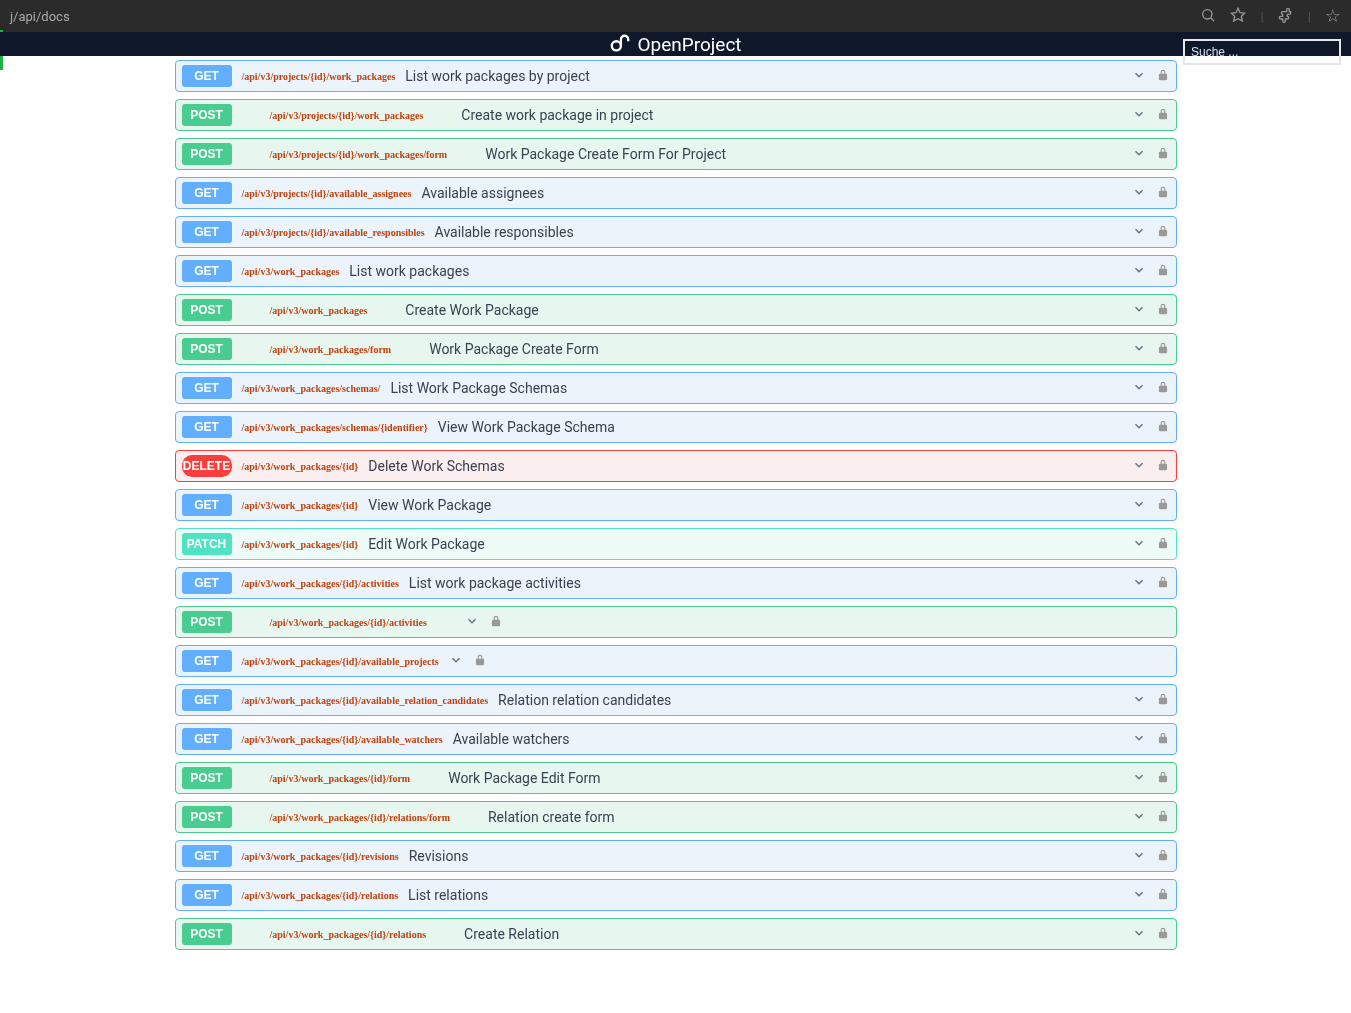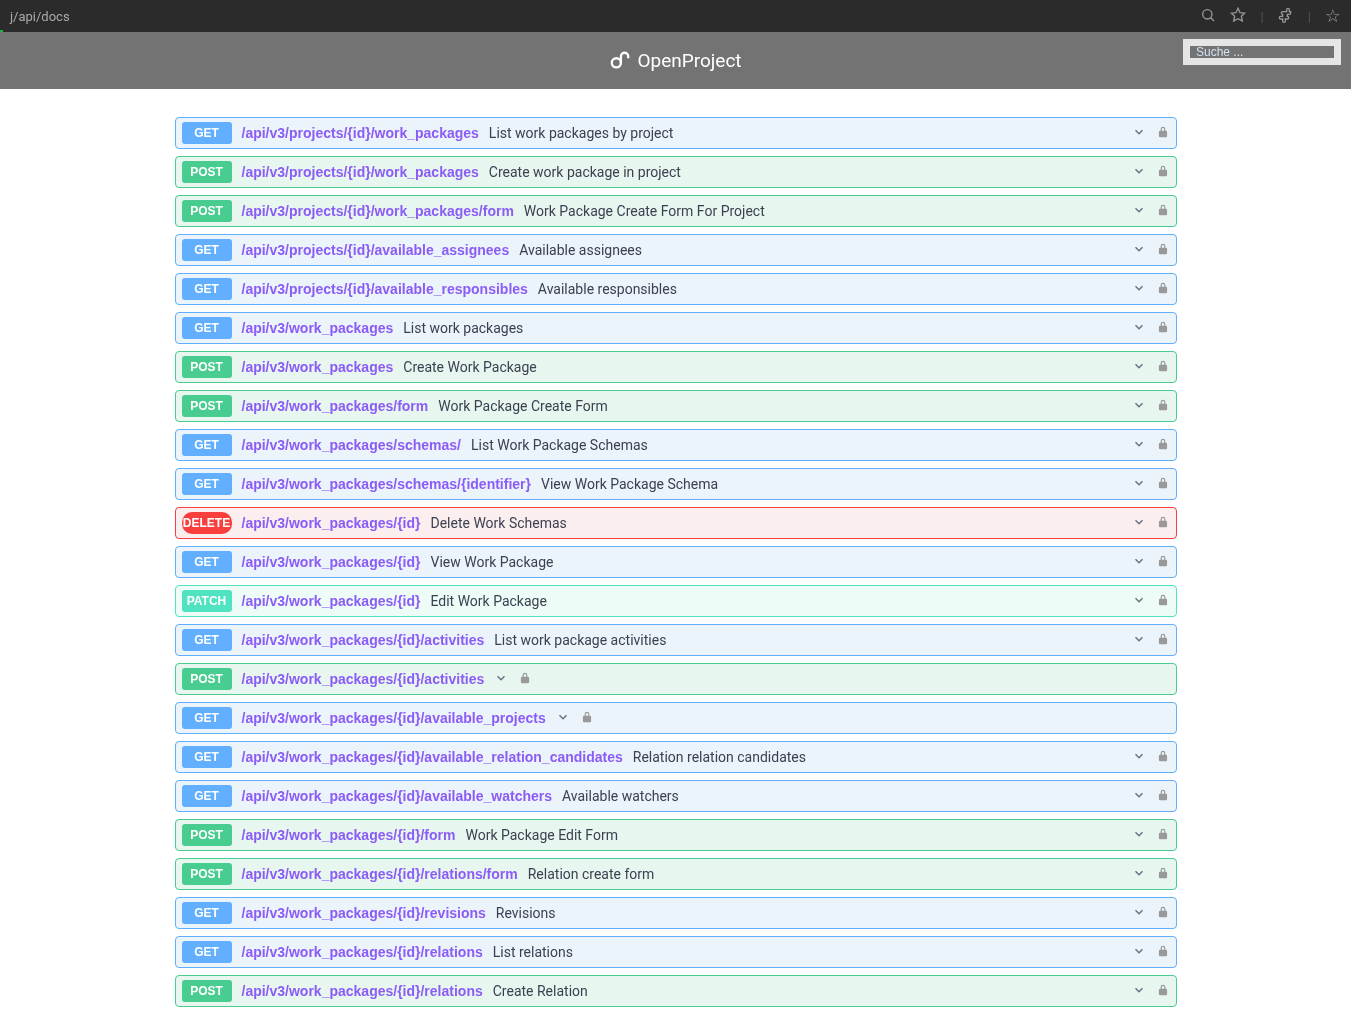--- a/index.html
+++ b/index.html
@@ -13,43 +13,43 @@
   padding: 16px 10px;
   color: #ccc;
   font-size: 13px;
   justify-content: space-between;
 }
 .browser-url { color: #aaa; }
 .browser-icons { display: flex; gap: 14px; align-items: center; color: #999; }
 .browser-icons svg { width: 16px; height: 16px; }
 
 .app-header {
-  background: #737373;
-  height: 57px;
+  background: #0f172a;
+  height: 24px;
   display: flex;
   align-items: center;
   justify-content: center;
   position: relative;
 }
 .logo-area {
   display: flex;
   align-items: center;
   color: #fff;
   font-size: 19px;
   font-weight: 400;
   gap: 6px;
 }
 .logo-area svg { width: 22px; height: 22px; }
 .search-box {
   position: absolute;
   right: 10px;
   top: 7px;
   height: 26px;
   width: 158px;
-  border: 7px solid #e5e5e5;
+  border: 2px solid #e5e5e5;
   background: transparent;
   display: flex;
   align-items: center;
   padding: 0 6px;
 }
 .search-box input {
   background: transparent;
   border: none;
   color: #fff;
   font-size: 12px;
@@ -63,60 +63,60 @@
   position: absolute;
   left: 0;
   top: 30px;
   width: 3px;
   height: 40px;
   background: #1fb141;
 }
 
 .content {
   max-width: 1002px;
-  margin: 28px auto 0;
+  margin: 4px auto 0;
   padding-bottom: 20px;
 }
 
 .endpoint {
   border: 1px solid;
   border-radius: 4px;
   margin-bottom: 7px;
   display: flex;
   align-items: center;
   padding: 4px 6px;
   cursor: pointer;
   min-height: 30px;
 }
 .endpoint.get { background: #ebf3fb; border-color: #61affe; }
-.endpoint.post { background: #e8f6f0; border-color: #49cc90; }
+.endpoint.post { background: #e8f6f0; border-color: #49cc90; gap: 28px; }
 .endpoint.delete { background: #fbeeee; border-color: #f93e3e; }
 .endpoint.patch { background: #edfcf6; border-color: #50e3c2; }
 
 .method {
   font-size: 12px;
   font-weight: 700;
   color: #fff;
   padding: 4px 0;
   border-radius: 3px;
   min-width: 50px;
   text-align: center;
   margin-right: 10px;
   font-family: sans-serif;
 }
 .endpoint.get .method { background: #61affe; }
 .endpoint.post .method { background: #49cc90; }
 .endpoint.delete .method { background: #f93e3e; border-radius: 10px; }
 .endpoint.patch .method { background: #50e3c2; }
 
 .path {
-  font-family: Liberation Sans, sans-serif;
-  font-size: 14px;
+  font-family: Liberation Serif, serif;
+  font-size: 10px;
   font-weight: 700;
-  color: #8b5cf6;
+  color: #c2410c;
   margin-right: 10px;
 }
 .desc {
   font-size: 14px;
   color: #3b4151;
   flex: 1;
 }
 .endpoint-icons {
   display: flex;
   align-items: center;

